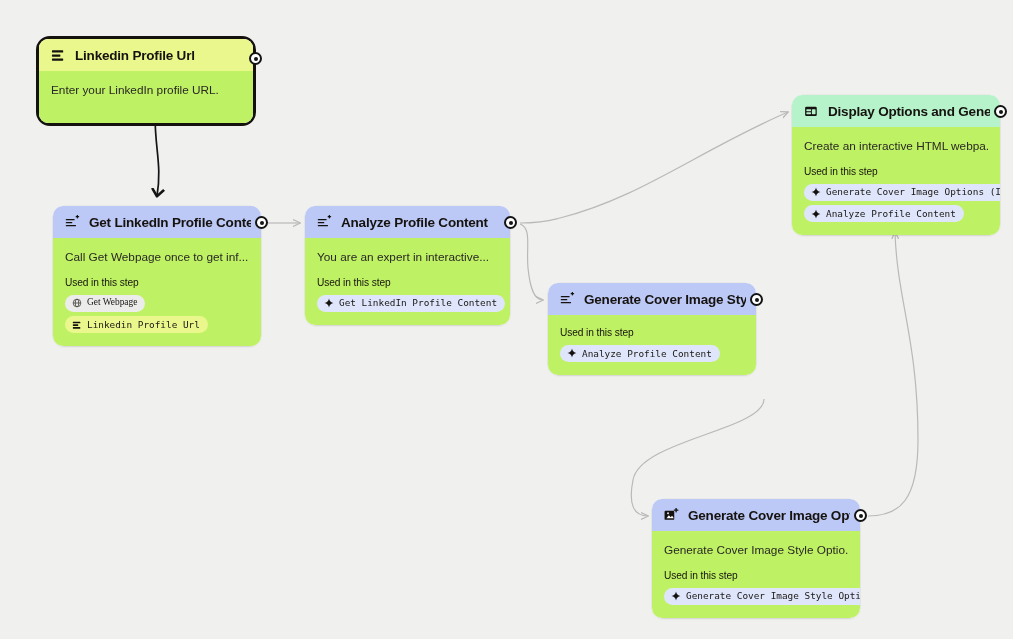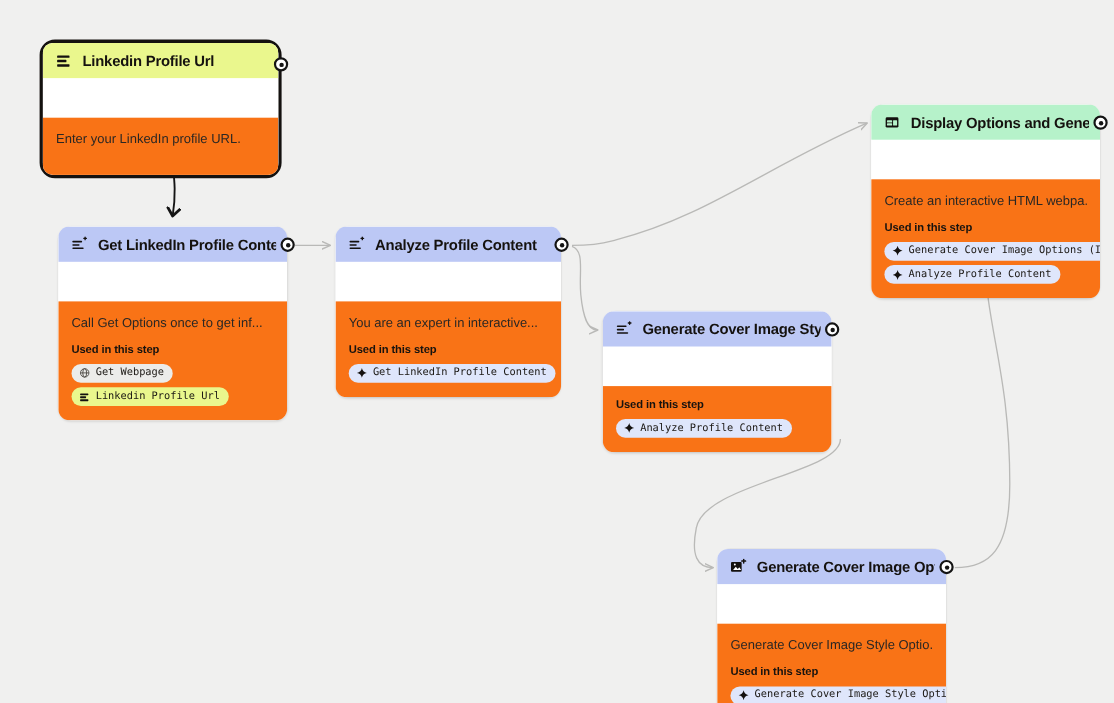--- a/index.html
+++ b/index.html
@@ -59,42 +59,42 @@
     background:#fff;
     border:2px solid #141414;
     box-sizing:border-box;
     display:flex;align-items:center;justify-content:center;
   }
   .port::after{
     content:"";width:4px;height:4px;border-radius:50%;
     background:#141414;display:block;
   }
 
-  .body{padding:12px 12px 13px 12px;background:#f97316;margin-top:36px;}
+  .body{padding:12px 12px 13px 12px;background:#bef264;}
   .desc{
     font-size:11.8px;color:#2a2724;line-height:1.35;
     margin:0 0 11px 0;white-space:nowrap;overflow:hidden;
   }
   .used-label{
-    font-size:10.2px;font-weight:700;color:#17130f;
+    font-size:10.2px;font-weight:400;color:#17130f;
     margin:0 0 7px 0;letter-spacing:-0.1px;
   }
   .chips{display:flex;flex-direction:column;align-items:flex-start;gap:4px;}
   .chip{
     display:inline-flex;align-items:center;gap:5px;
     border-radius:9px;
     padding:2.5px 8px 3px 7px;
     font-family:"DejaVu Sans Mono","Liberation Mono",monospace;
     font-size:9.4px;
     color:#1a1713;
     white-space:nowrap;
     line-height:1.25;
   }
   .chip-blue{background:#dfe6fb;}
-  .chip-gray{background:#ececea;}
+  .chip-gray{background:#ececea;font-family:Liberation Serif, serif;}
   .chip-yellow{background:#eaf78d;}
   .chip-icon{width:10px;height:10px;display:block;flex:none;}
 </style>
 </head>
 <body>
 
 <div id="canvas">
 
   <svg id="edges" viewBox="0 0 1013 639">
     <defs>
@@ -142,21 +142,21 @@
         <svg class="hdr-icon" viewBox="0 0 16 16">
           <rect x="0.8" y="4.2" width="9.5" height="1.5" rx="0.7" fill="#14110f"></rect>
           <rect x="0.8" y="7.4" width="7" height="1.5" rx="0.7" fill="#14110f"></rect>
           <rect x="0.8" y="10.6" width="11" height="1.5" rx="0.7" fill="#14110f"></rect>
           <rect x="11.3" y="1.1" width="3.8" height="1.3" rx="0.6" fill="#14110f"></rect>
           <rect x="12.55" y="-0.15" width="1.3" height="3.8" rx="0.6" fill="#14110f"></rect>
         </svg>
         <span class="hdr-title">Get LinkedIn Profile Content</span>
       </div>
       <div class="body">
-        <p class="desc">Call Get Options once to get inf...</p>
+        <p class="desc">Call Get Webpage once to get inf...</p>
         <div class="used-label">Used in this step</div>
         <div class="chips">
           <span class="chip chip-gray">
             <svg class="chip-icon" viewBox="0 0 12 12">
               <circle cx="6" cy="6" r="4.6" fill="none" stroke="#4a4742" stroke-width="1"></circle>
               <ellipse cx="6" cy="6" rx="2.1" ry="4.6" fill="none" stroke="#4a4742" stroke-width="1"></ellipse>
               <line x1="1.5" y1="6" x2="10.5" y2="6" stroke="#4a4742" stroke-width="1"></line>
             </svg>
             <span>Get Webpage</span>
           </span>

